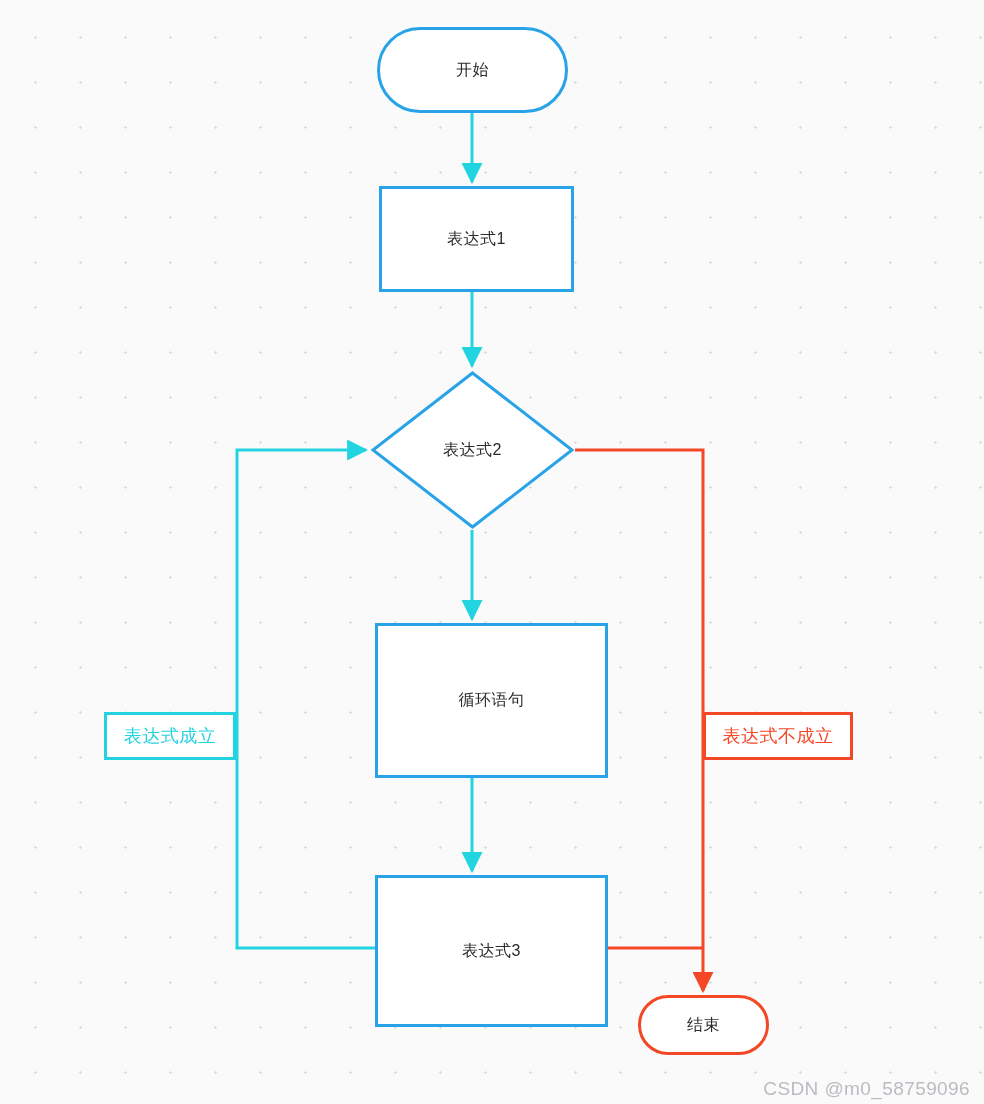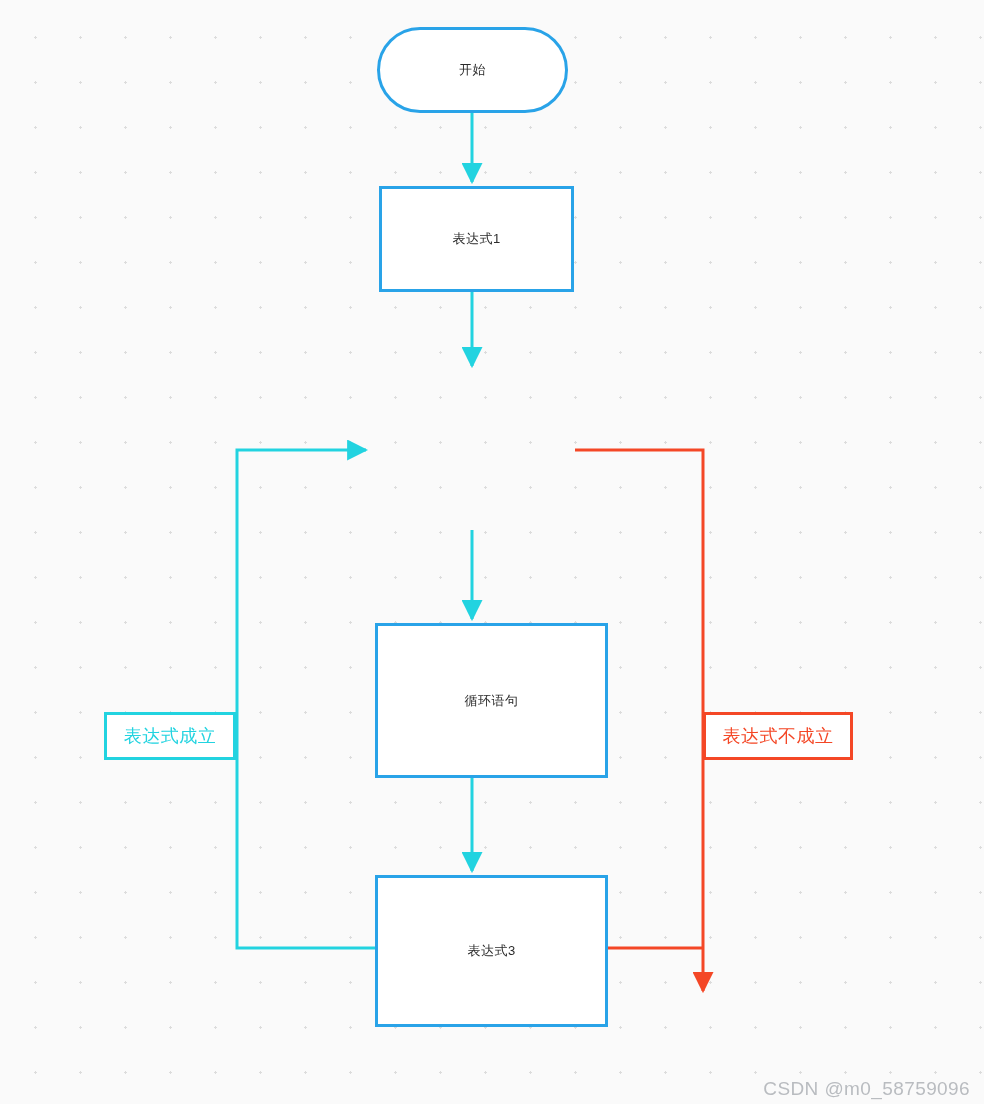--- a/index.html
+++ b/index.html
@@ -28,21 +28,21 @@
     height: 1104px;
   }
   .node {
     position: absolute;
     background: #ffffff;
     box-sizing: border-box;
     display: flex;
     align-items: center;
     justify-content: center;
     color: #2b2b2b;
-    font-size: 13px;
+    font-size: 16px;
     letter-spacing: 0.5px;
   }
   .node-terminal {
     border: 3px solid #29a3e8;
     border-radius: 46px;
   }
   .node-terminal-end {
     border: 3px solid #f44726;
     border-radius: 32px;
   }
@@ -121,29 +121,38 @@
   </svg>
 
   <div class="node node-terminal" style="left:377px; top:27px; width:191px; height:86px;">
     <span>开始</span>
   </div>
 
   <div class="node node-process" style="left:379px; top:186px; width:195px; height:106px;">
     <span>表达式1</span>
   </div>
 
+  <div class="node node-decision" style="left:370px; top:370px; width:205px; height:160px;">
+    <svg class="diamond-svg" width="205" height="160" viewBox="0 0 205 160">
+      <polygon points="102.5,3 202,80 102.5,157 3,80" fill="#ffffff" stroke="#29a3e8" stroke-width="3"></polygon>
+    </svg>
+    <span class="diamond-label">表达式2</span>
+  </div>
 
   <div class="node node-process" style="left:375px; top:623px; width:233px; height:155px;">
     <span>循环语句</span>
   </div>
 
   <div class="node node-process" style="left:375px; top:875px; width:233px; height:152px;">
     <span>表达式3</span>
   </div>
 
+  <div class="node node-terminal-end" style="left:638px; top:995px; width:131px; height:60px;">
+    <span>结束</span>
+  </div>
 
   <div class="edge-label edge-label-false" style="left:703px; top:712px; width:150px; height:48px;">
     <span>表达式不成立</span>
   </div>
 
   <div class="edge-label edge-label-true" style="left:104px; top:712px; width:132px; height:48px;">
     <span>表达式成立</span>
   </div>
 
   <div id="watermark">CSDN @m0_58759096</div>

